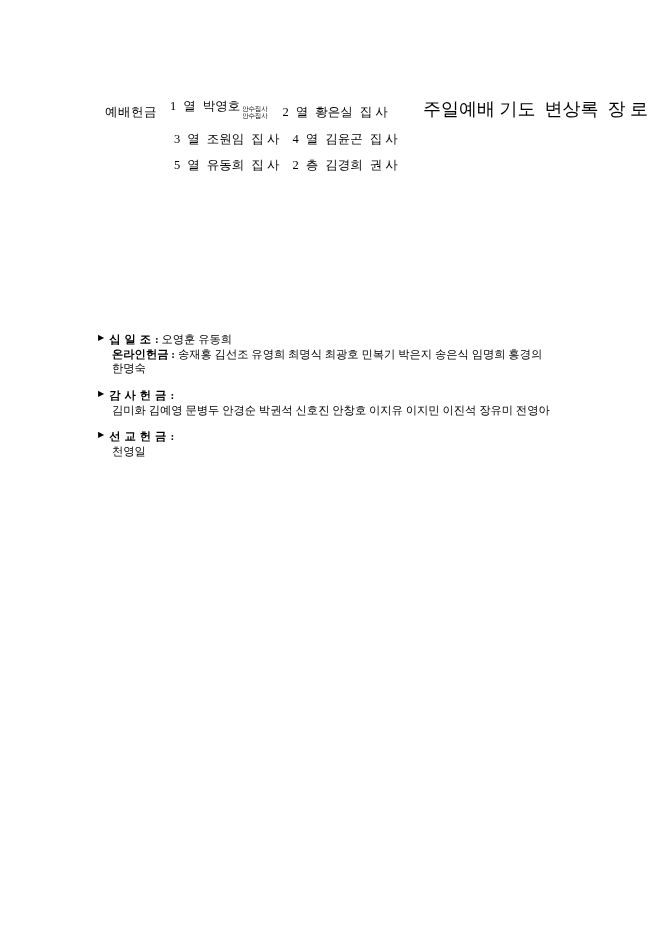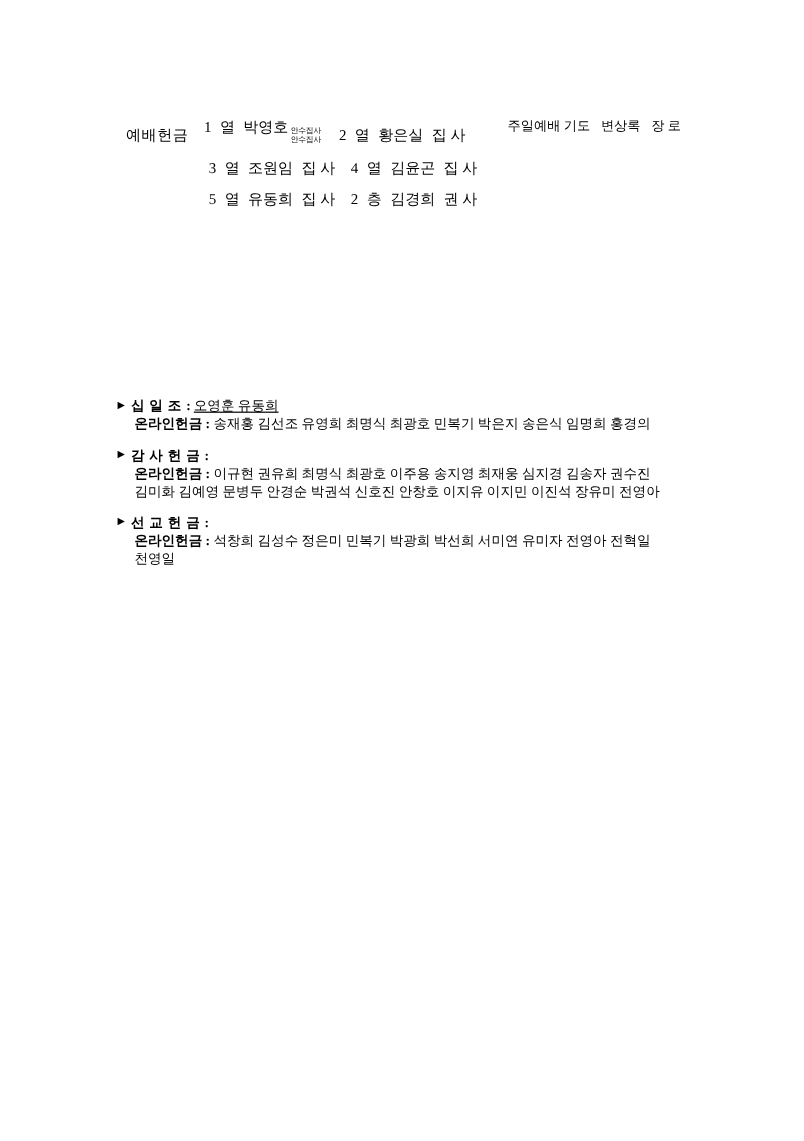--- a/index.html
+++ b/index.html
@@ -60,21 +60,21 @@
     vertical-align: baseline;
     transform: translateY(1px);
     margin: 0 2px;
     letter-spacing: -0.2px;
   }
   .prayer {
     position: absolute;
     left: 318px;
     top: 0px;
     white-space: nowrap;
-    font-size: 11px;
+    font-size: 18px;
   }
   .prayer .sp { display: inline-block; width: 9px; }
 
   
   .lower-block {
     position: absolute;
     left: 98px;
     top: 332px;
     width: 480px;
     font-size: 11.3px;
@@ -94,21 +94,20 @@
     margin-right: 5px;
     flex: none;
   }
   .head-label {
     font-weight: bold;
     letter-spacing: 0.6px;
     margin-right: 2px;
   }
   .head-text {
     font-weight: normal;
-    text-decoration: underline;
   }
   .sub {
     padding-left: 14px;
   }
   .sub-label {
     font-weight: bold;
     text-align: center;
   }
   .sub-text {
     font-weight: normal;
@@ -206,41 +205,34 @@
     <div class="item">
       <div class="item-head">
         <span class="tri">▶</span>
         <span class="head-label">십    일    조 :</span>
         <span class="head-text">오영훈 유동희</span>
       </div>
       <div class="sub">
         <span class="sub-label">온라인헌금 :</span>
         <span class="sub-text">송재홍 김선조 유영희 최명식 최광호 민복기 박은지 송은식 임명희 홍경의</span>
       </div>
+      <div class="cont">한명숙</div>
     </div>
 
     <div class="item">
       <div class="item-head">
         <span class="tri">▶</span>
         <span class="head-label">감 사 헌 금 :</span>
       </div>
-      <div class="sub">
-        <span class="sub-label">온라인헌금 :</span>
-        <span class="sub-text">이규현 권유희 최명식 최광호 이주용 송지영 최재웅 심지경 김송자 권수진</span>
-      </div>
       <div class="cont">김미화 김예영 문병두 안경순 박권석 신호진 안창호 이지유 이지민 이진석 장유미 전영아</div>
     </div>
 
     <div class="item">
       <div class="item-head">
         <span class="tri">▶</span>
         <span class="head-label">선 교 헌 금 :</span>
       </div>
-      <div class="sub">
-        <span class="sub-label">온라인헌금 :</span>
-        <span class="sub-text">석창희 김성수 정은미 민복기 박광희 박선희 서미연 유미자 전영아 전혁일</span>
-      </div>
       <div class="cont">천영일</div>
     </div>
 
   </div>
 
 </div>
 
 </body></html>

